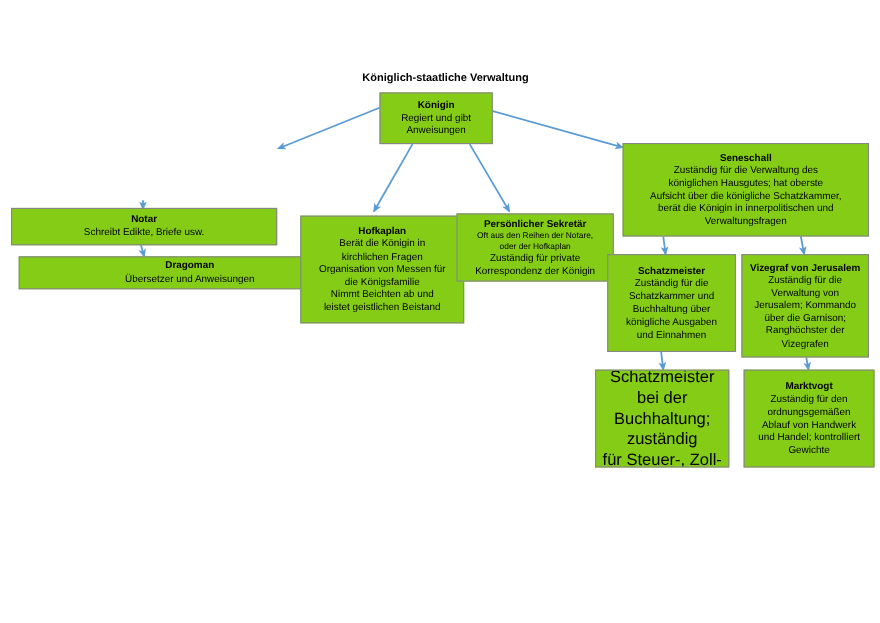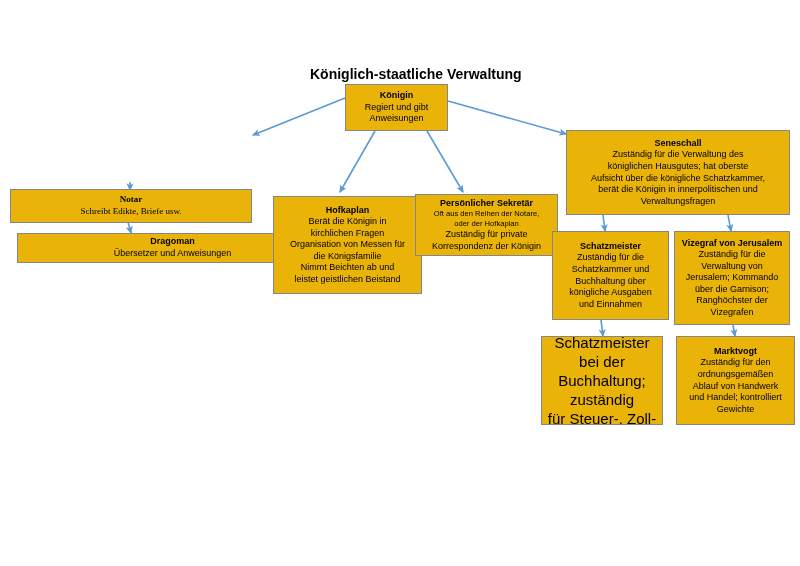--- a/index.html
+++ b/index.html
@@ -22,21 +22,21 @@
     left: 0;
     top: 0;
     width: 800px;
     height: 566px;
     pointer-events: none;
   }
   .node {
     position: absolute;
     box-sizing: border-box;
     border: 1px solid #868686;
-    background: #eab308;
+    background: #84cc16;
     text-align: center;
     line-height: 1.28;
     color: #000000;
     display: flex;
     flex-direction: column;
     justify-content: center;
     align-items: center;
     padding: 2px 3px;
     overflow: hidden;
   }
@@ -85,29 +85,29 @@
 
     <line x1="603" y1="215" x2="605" y2="231" stroke="#5b9bd5" stroke-width="1.6" marker-end="url(#arrowhead)"></line>
 
     <line x1="728" y1="215" x2="731" y2="231" stroke="#5b9bd5" stroke-width="1.6" marker-end="url(#arrowhead)"></line>
 
     <line x1="601" y1="320" x2="603" y2="336" stroke="#5b9bd5" stroke-width="1.6" marker-end="url(#arrowhead)"></line>
 
     <line x1="733" y1="325" x2="735" y2="336" stroke="#5b9bd5" stroke-width="1.6" marker-end="url(#arrowhead)"></line>
   </svg>
 
-  <div id="chart-title" style="left:310px; top:66px; width:190px; font-size:14px;">Königlich-staatliche Verwaltung</div>
+  <div id="chart-title" style="left:310px; top:66px; width:190px; font-size:10px;">Königlich-staatliche Verwaltung</div>
 
   <div class="node" style="left:345px; top:84px; width:103px; height:47px; font-size:9px;">
     <div class="title">Königin</div>
     <div class="desc">Regiert und gibt<br>Anweisungen</div>
   </div>
 
 
-  <div class="node" style="left:10px; top:189px; width:242px; height:34px; font-size:9px;font-family:Liberation Serif, serif;">
+  <div class="node" style="left:10px; top:189px; width:242px; height:34px; font-size:9px;">
     <div class="title">Notar</div>
     <div class="desc">Schreibt Edikte, Briefe usw.</div>
   </div>
 
   <div class="node" style="left:17px; top:233px; width:282px; height:30px; font-size:9px;padding-left:32px;">
     <div class="title">Dragoman</div>
     <div class="desc">Übersetzer und Anweisungen</div>
   </div>
 
   <div class="node" style="left:273px; top:196px; width:149px; height:98px; font-size:9px;">

